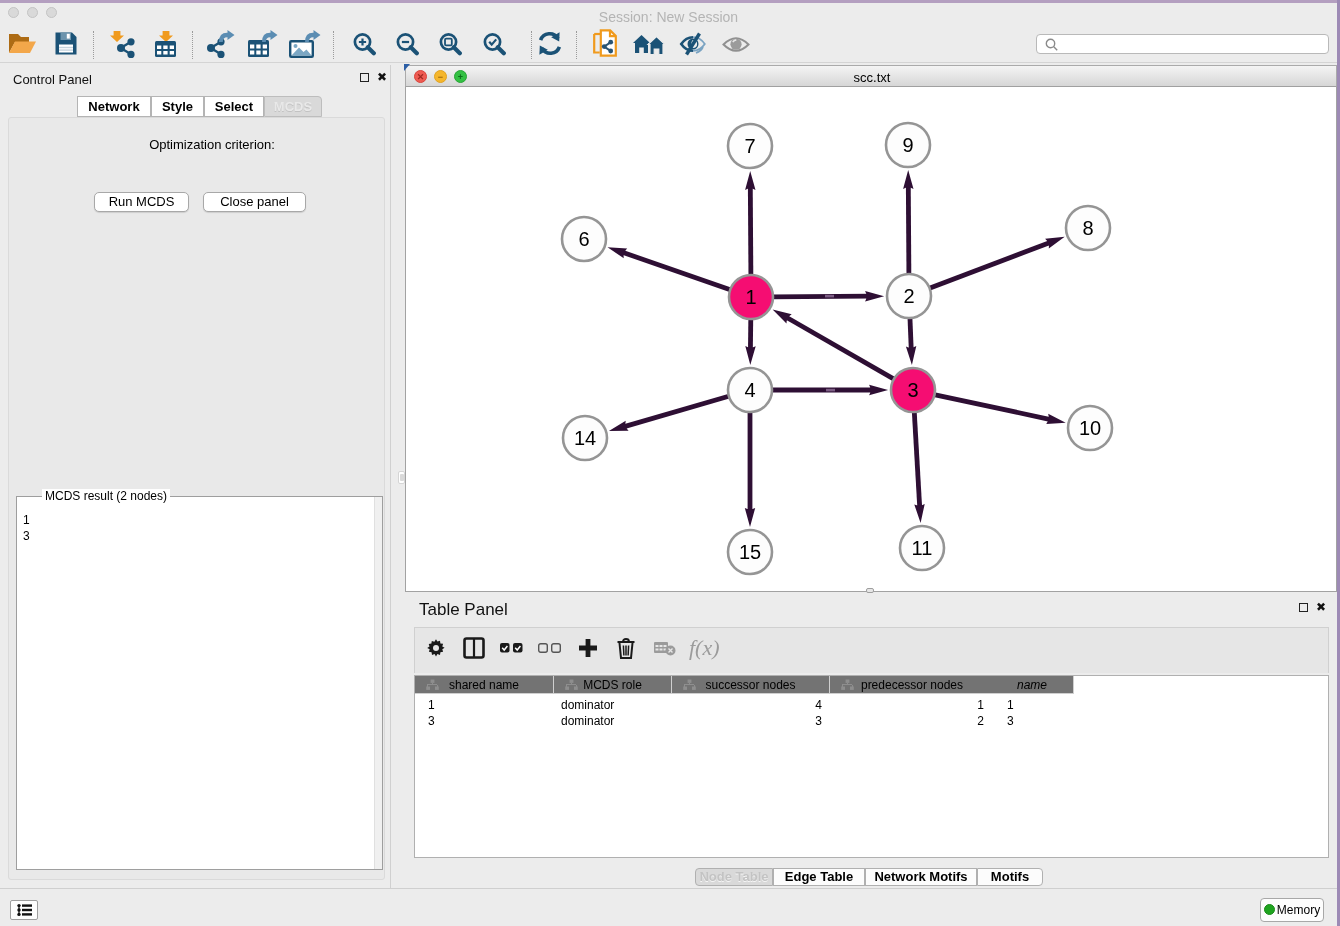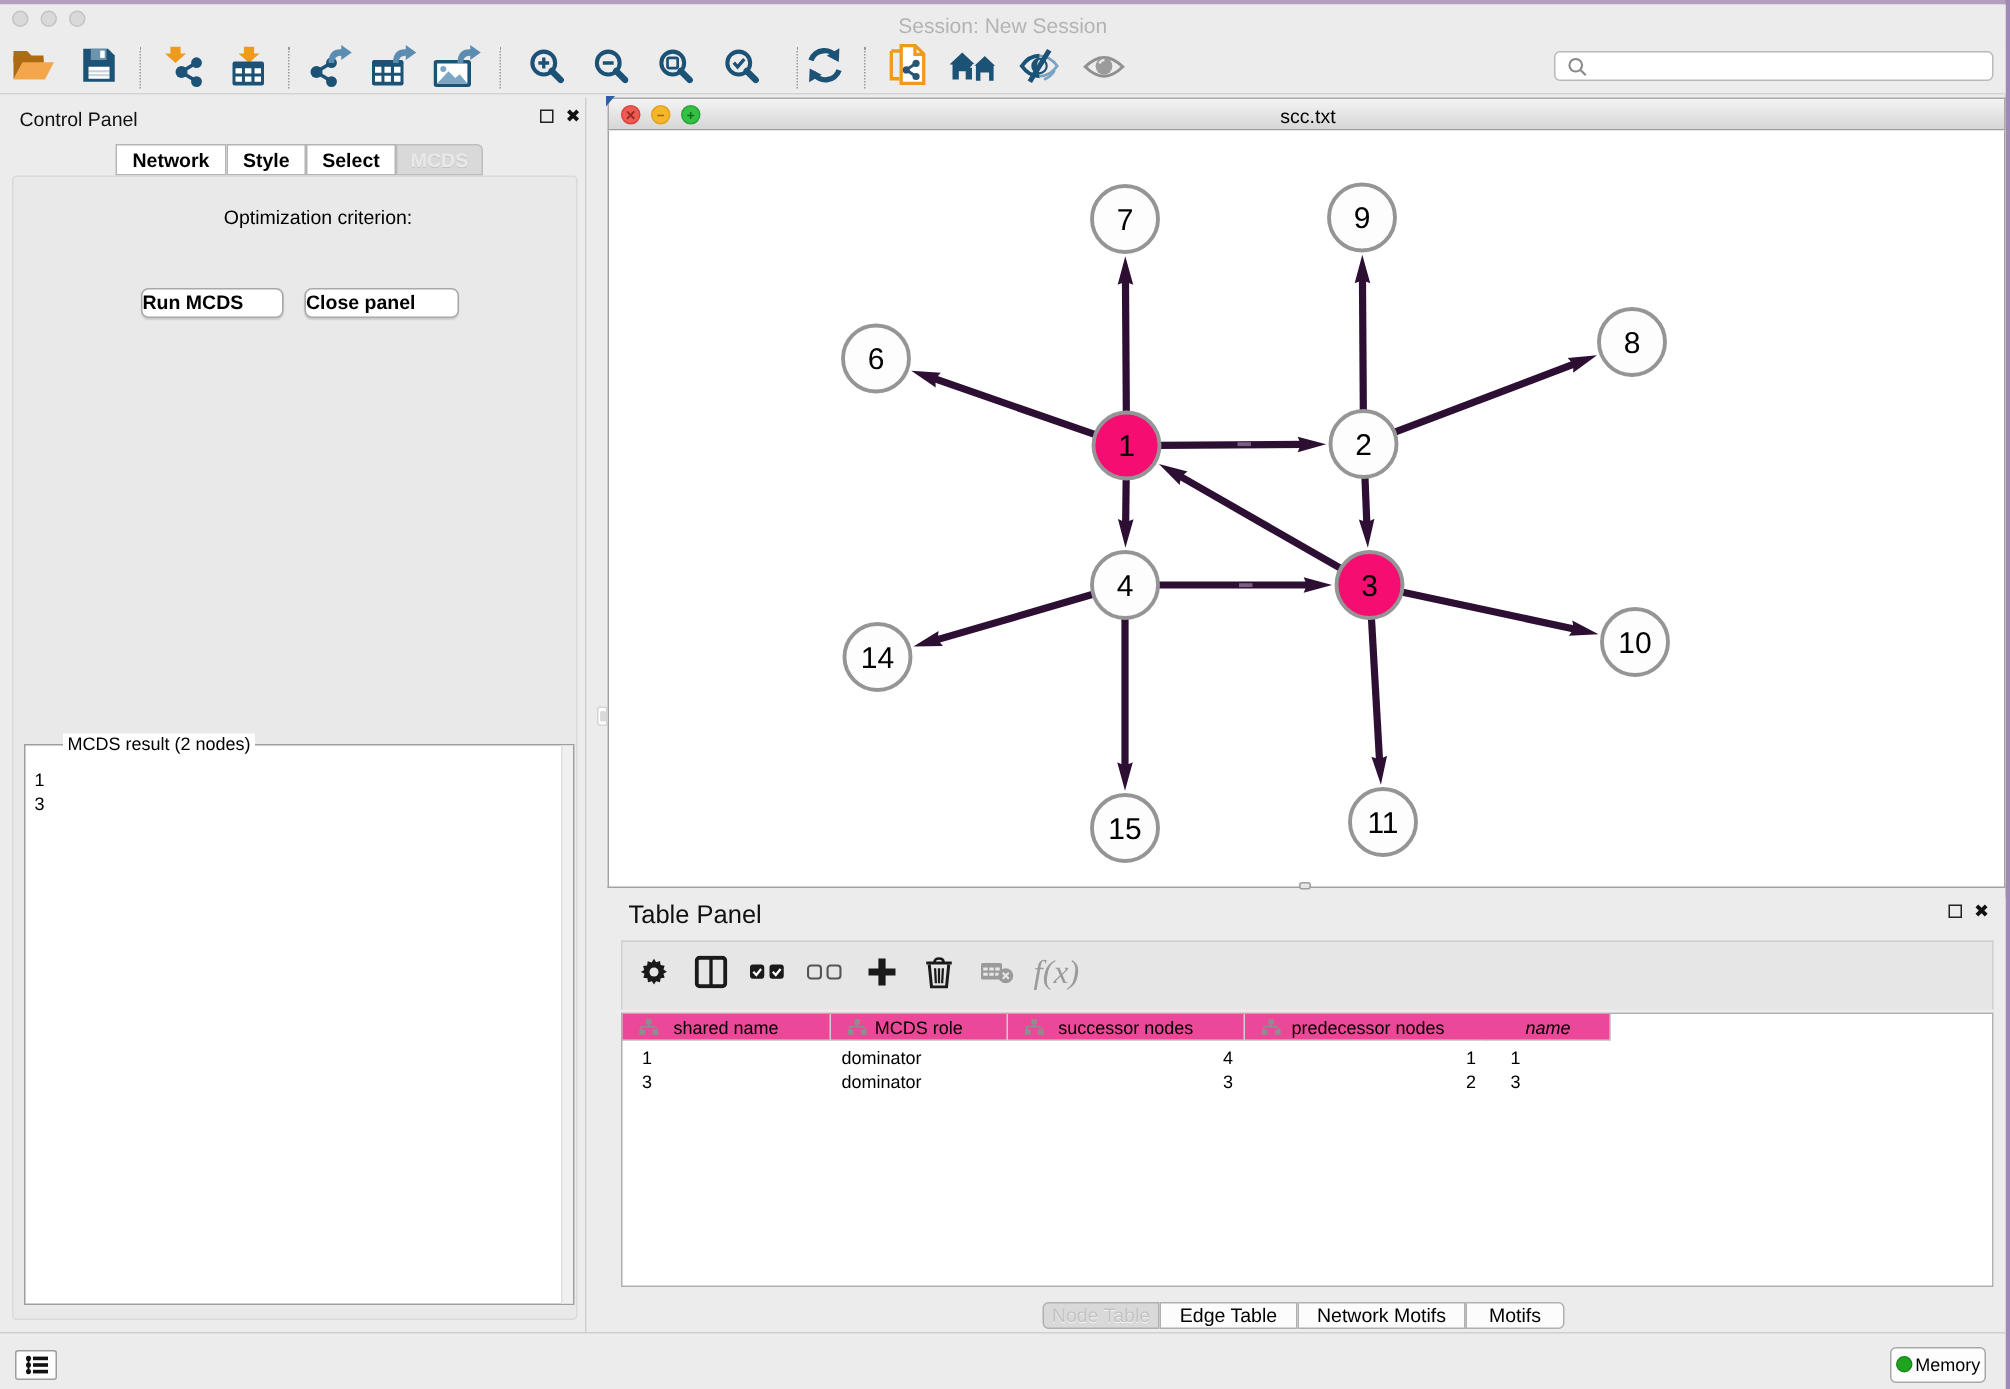--- a/index.html
+++ b/index.html
@@ -16,39 +16,39 @@
 #searchbox { left:1036px; top:34px; width:293px; height:20px; background:#fff; border:1px solid #b9b9b9; border-radius:4px; }
 
 #cp { left:0; top:65px; width:391px; height:823px; background:#ececec; border-right:1px solid #d0d0d0; }
 #cp-title { left:13px; top:7px; font-size:13px; color:#111; }
 .winbtn { font-size:12px; color:#111; }
 .tab { position:absolute; top:31px; height:21px; border:1px solid #b4b4b4; background:#fff; font-size:13px; font-weight:bold; color:#000; text-align:center; line-height:19px; }
 .tab.sel { background:#d9d9d9; color:#e9e9e9; border-color:#bdbdbd; border-radius:0 4px 0 0; text-shadow:0 1px 0 #c2c2c2; }
 #cp-panel { left:8px; top:52px; width:377px; height:763px; background:#e9e9e9; border:1px solid #dadada; border-radius:3px; }
 #opt-label { left:8px; top:72px; width:408px; text-align:center; font-size:13px; color:#000; }
 #dropdown { left:43px; top:93px; width:313px; height:21px; background:#fff; border:1px solid #a2a2a2; border-radius:4px; font-size:13px; line-height:19px; padding-left:11px; color:#000; box-shadow:0 1px 1px rgba(0,0,0,0.12); }
-.btn { position:absolute; background:#fff; border:1px solid #a8a8a8; border-radius:5px; font-size:13px; color:#000; box-shadow:0 1px 1px rgba(0,0,0,0.12);font-weight:bold; }
+.btn { position:absolute; background:#fff; border:1px solid #a8a8a8; border-radius:5px; font-size:13px; text-align:center; color:#000; box-shadow:0 1px 1px rgba(0,0,0,0.12); }
 #mcds-box { left:16px; top:431px; width:367px; height:374px; background:#fff; border:1px solid #9e9e9e; }
 #mcds-legend { left:21px; top:424px; background:#fff; padding:0 3px; font-size:12px; color:#000;margin-left:21px; }
 #mcds-scroll { left:374px; top:432px; width:8px; height:372px; background:#f0f0f0; border-left:1px solid #e0e0e0; }
 
 #net { left:405px; top:65px; width:932px; height:527px; }
 #net-title { left:0; top:0; width:932px; height:22px; background:linear-gradient(#f4f4f4,#d6d6d6); border:1px solid #aaa; border-bottom:1px solid #a0a0a0; }
 #net-name { top:4px; width:932px; text-align:center; font-size:13px; color:#000; }
 #canvas { left:0; top:22px; width:932px; height:505px; background:#fff; border:1px solid #a2a2a2; border-top:none; }
 .tl { width:13px; height:13px; border-radius:50%; top:4px; font-size:9px; line-height:13px; text-align:center; font-weight:bold; }
 
 #tp { left:405px; top:598px; width:932px; height:290px; background:#ececec; }
 #tp-title { left:14px; top:2px; font-size:17px; color:#111; }
 #tp-toolbar { left:9px; top:29px; width:915px; height:46px; background:#e6e6e6; border:1px solid #d0d0d0; border-bottom:none; }
 #tp-table { left:9px; top:77px; width:915px; height:183px; background:#fff; border:1px solid #b0b0b0; }
-.th { position:absolute; top:0; height:18px; background:#ec4899; border-right:1px solid #cfcfcf; border-bottom:1px solid #cfcfcf; font-size:12px; text-align:center; line-height:18px; color:#000; }
+.th { position:absolute; top:0; height:18px; background:#737373; border-right:1px solid #cfcfcf; border-bottom:1px solid #cfcfcf; font-size:12px; text-align:center; line-height:18px; color:#000; }
 .td { position:absolute; font-size:12px; color:#000; }
 #tp-tabs { top:270px; left:0; width:932px; height:22px; text-align:center; }
-.btab { position:absolute; top:0; height:18px; border:1px solid #b0b0b0; background:#fcfcfc; font-size:13px; font-weight:normal; color:#000; text-align:center; line-height:16px; }
+.btab { position:absolute; top:0; height:18px; border:1px solid #b0b0b0; background:#fcfcfc; font-size:13px; font-weight:bold; color:#000; text-align:center; line-height:16px; }
 
 #statusbar { left:0; top:888px; width:1337px; height:38px; background:#ececec; border-top:1px solid #cfcfcf; }
 #memorybtn { left:1260px; top:9px; width:64px; height:24px; background:#fdfdfd; border:1px solid #a8a8a8; border-radius:4px; font-size:12px; line-height:22px; text-align:center; }
 #listbtn { left:10px; top:11px; width:28px; height:20px; background:#fdfdfd; border:1px solid #9e9e9e; border-radius:2px; }
 </style>
 </head>
 <body>
 <div class="abs" id="topline"></div>
 <div class="abs" id="rightline"></div>
 <div class="abs" id="titlebar">

